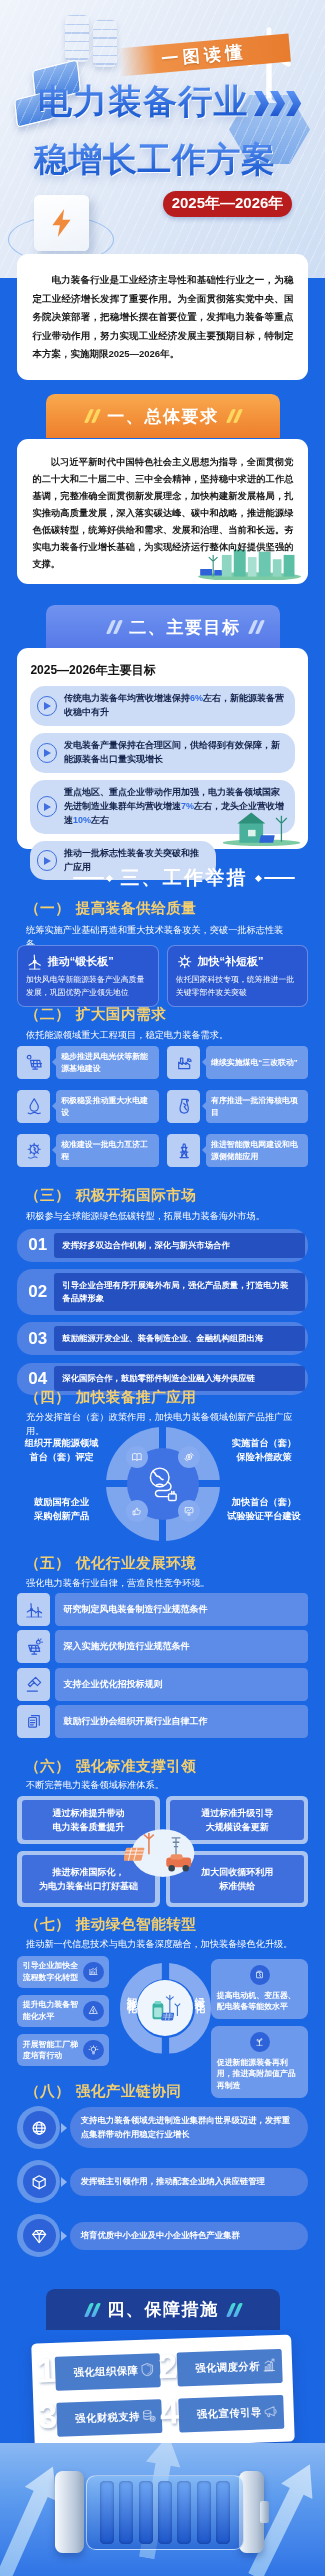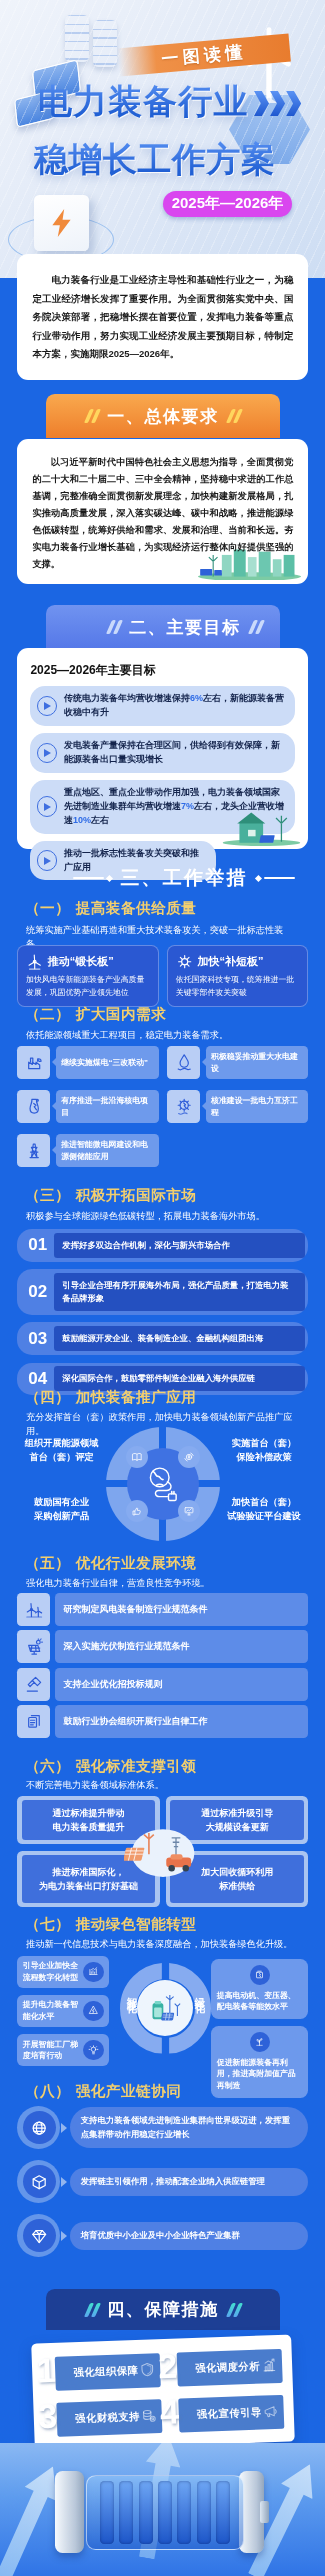--- a/index.html
+++ b/index.html
@@ -24,21 +24,21 @@
     transform:rotate(-5deg); display:flex; align-items:center; justify-content:center; }
   .ribbon-label { color:#fff; font-size:17px; font-weight:900; letter-spacing:4.3px; text-shadow:0 1.1px 1.6px rgba(150,70,10,.35); }
   .title-line { position:absolute; left:0; width:325px; text-align:left; font-weight:900;
     background:linear-gradient(180deg,#5b93f4 0%,#2160d4 75%); -webkit-background-clip:text; background-clip:text;
     color:transparent; filter:drop-shadow(1.1px 1.6px 0 rgba(255,255,255,.85)) drop-shadow(0 3.3px 4.3px rgba(60,100,180,.25)); }
   .t1 { top:79px; left:38px; font-size:34px; letter-spacing:1.1px; }
   .t2 { top:137px; left:34px; font-size:34px; letter-spacing:0.5px; }
   .chevrons { position:absolute; left:254px; top:91px; display:flex; gap:1.1px; }
   .chev { width:15px; height:25px; background:linear-gradient(180deg,#5b93f4,#1f58cf);
     clip-path:polygon(0 0,52% 0,100% 50%,52% 100%,0 100%,46% 50%); filter:drop-shadow(0.5px 1.1px 0 rgba(255,255,255,.8)); }
-  .years-pill { position:absolute; left:163px; top:191px; width:129px; height:25.5px; background:#d946ef;
+  .years-pill { position:absolute; left:163px; top:191px; width:129px; height:25.5px; background:#b91c1c;
     border-radius:14px; display:flex; align-items:center; justify-content:center; color:#fff; font-size:15px; font-weight:700;
     box-shadow:0 2.2px 4.3px rgba(40,80,160,.3); }
   .bolt-cube { position:absolute; left:34px; top:195px; width:55px; height:56px; background:linear-gradient(165deg,#ffffff,#eef3fa);
     border-radius:5.4px; box-shadow:4.3px 5.4px 8.7px rgba(90,120,170,.3); display:flex; align-items:center; justify-content:center; }
   .glass-ring { position:absolute; left:7.6px; top:216px; width:106px; height:47px; border:1.1px solid #8ab6ee; border-radius:50%; opacity:.8; }
 
   
   .white-card { position:absolute; left:17.4px; width:291px; background:#fff; border-radius:11px; }
   .para { color:#1b1b1b; font-size:9.5px; line-height:1.95; font-weight:600; text-indent:2em; text-align:justify; }
   .banner { position:absolute; left:46px; width:234px; height:44px; border-radius:8.7px 8.7px 0 0;
@@ -358,20 +358,29 @@
 
   <div class="sec-h" style="top:1005px;">
     <span>（二）</span>
     <span>扩大国内需求</span>
   </div>
   <div class="sec-b" style="top:1028px;">依托能源领域重大工程项目，稳定电力装备需求。</div>
   <div class="feat-grid">
     <div class="feat">
       <span class="feat-tile">
           <svg class="ic" width="18.4" height="18.4" viewBox="0 0 40 40">
+            <circle cx="9" cy="9" r="4"></circle>
+            <path d="M12 16h20l3 14H15zM19 16l-1 14M26 16l1 14M14 23h22M22 30v5M17 35h10"></path>
+          </svg>
+        </span>
+      <span class="feat-pill">稳步推进风电光伏等新能源基地建设</span>
+    </div>
+    <div class="feat">
+      <span class="feat-tile">
+          <svg class="ic" width="18.4" height="18.4" viewBox="0 0 40 40">
             <path d="M8 34V20l8 5v-5l8 5v-5l8 6v8z"></path>
             <path d="M12 20v-9h5v9"></path>
             <path d="M28 13c4-1 7 1 7 5-4 1-7-1-7-5z"></path>
             <path d="M28 13c-1 3-1 5 0 5"></path>
           </svg>
         </span>
       <span class="feat-pill">继续实施煤电“三改联动”</span>
     </div>
     <div class="feat">
       <span class="feat-tile">

